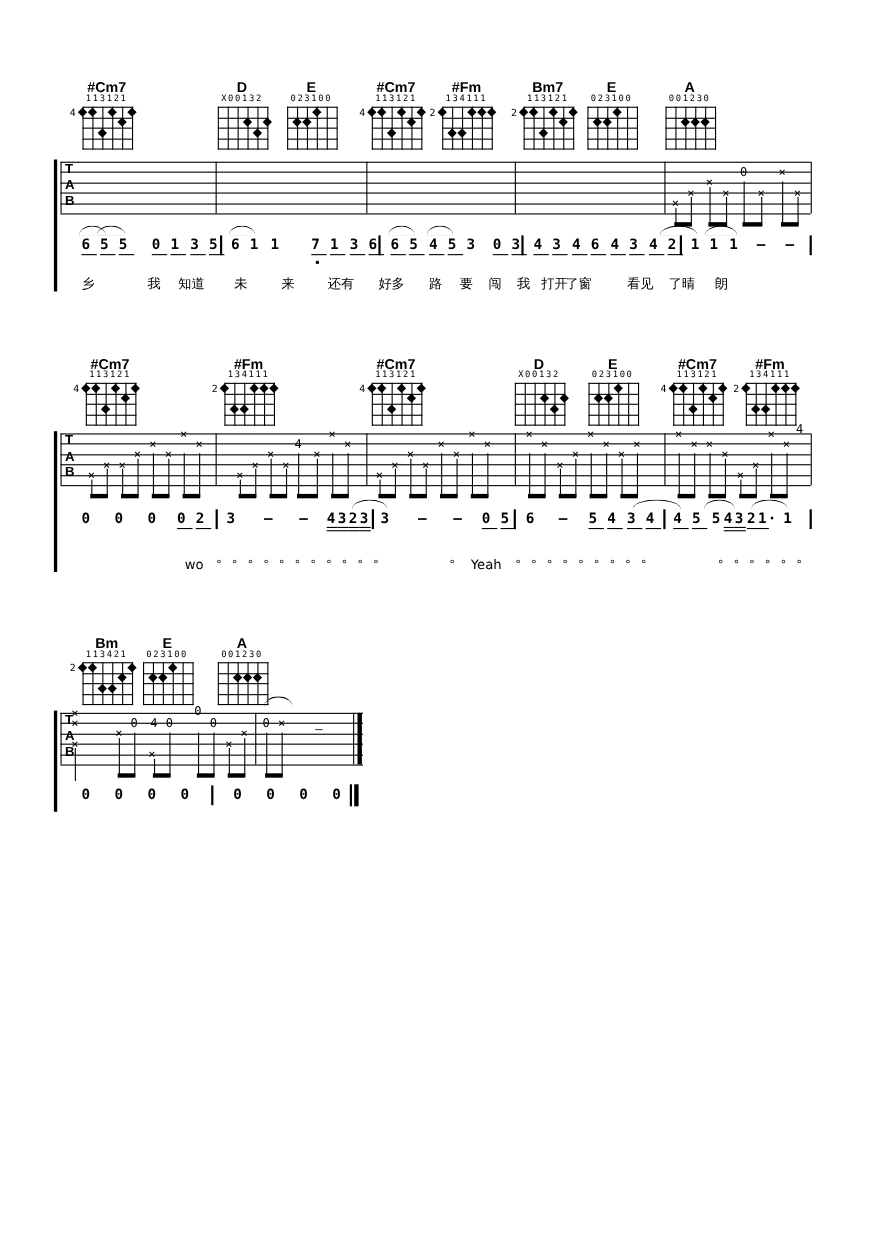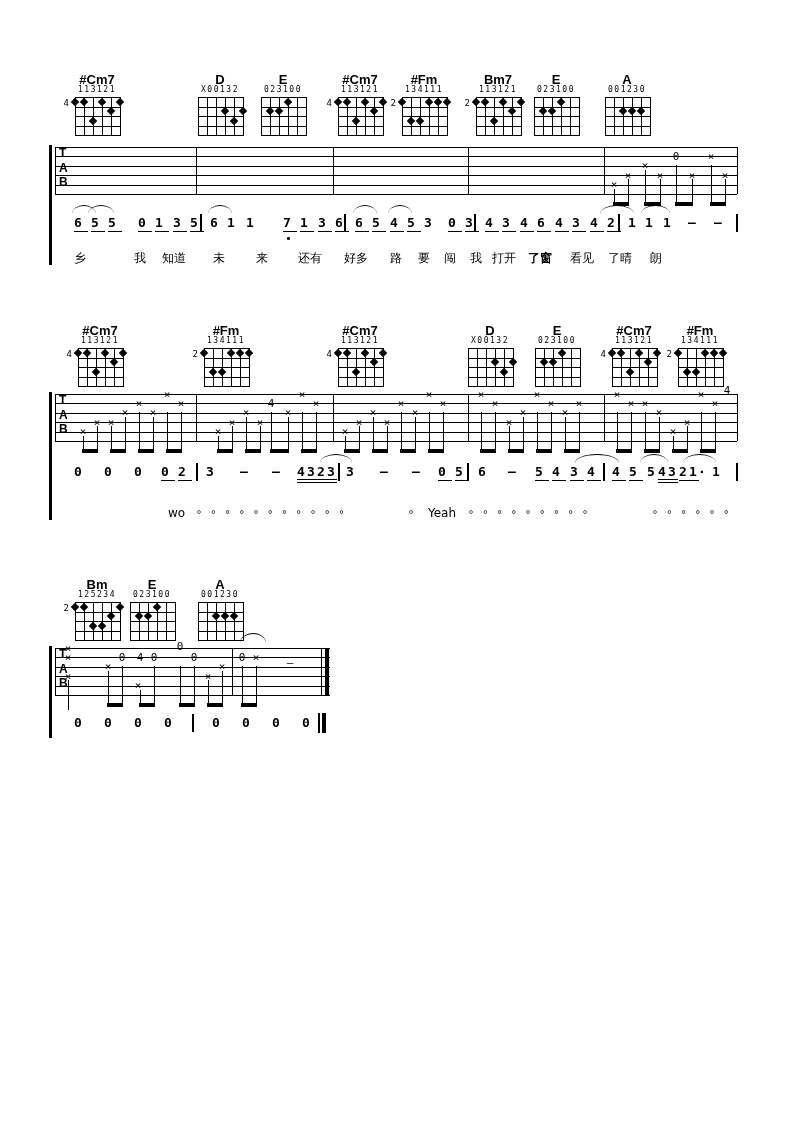--- a/index.html
+++ b/index.html
@@ -300,21 +300,21 @@
     <div class="abs gline" style="left: 713.5px; top: 348px; width: 1px; height: 39px;"></div>
     <div class="abs gline" style="left: 722.5px; top: 348px; width: 1px; height: 39px;"></div>
     <div class="abs dot" style="left: 674.5px; top: 349.75px;"></div>
     <div class="abs dot" style="left: 701.5px; top: 349.75px;"></div>
     <div class="abs dot" style="left: 710.5px; top: 349.75px;"></div>
     <div class="abs dot" style="left: 719.5px; top: 349.75px;"></div>
     <div class="abs dot" style="left: 683.5px; top: 368.75px;"></div>
     <div class="abs dot" style="left: 692.5px; top: 368.75px;"></div>
     <div class="abs fret-num" style="left: 666.5px; top: 349px;">2</div>
     <div class="abs chord-name" style="left: 62px; top: 577px; width: 70px;">Bm</div>
-    <div class="abs fingering" style="left: 62px; top: 590px; width: 70px;">125234</div>
+    <div class="abs fingering" style="left: 62px; top: 590px; width: 70px;">113421</div>
     <div class="abs gline" style="left: 74.5px; top: 602px; width: 46px; height: 1px;"></div>
     <div class="abs gline" style="left: 74.5px; top: 611.5px; width: 46px; height: 1px;"></div>
     <div class="abs gline" style="left: 74.5px; top: 621px; width: 46px; height: 1px;"></div>
     <div class="abs gline" style="left: 74.5px; top: 630.5px; width: 46px; height: 1px;"></div>
     <div class="abs gline" style="left: 74.5px; top: 640px; width: 46px; height: 1px;"></div>
     <div class="abs gline" style="left: 74.5px; top: 602px; width: 1px; height: 39px;"></div>
     <div class="abs gline" style="left: 83.5px; top: 602px; width: 1px; height: 39px;"></div>
     <div class="abs gline" style="left: 92.5px; top: 602px; width: 1px; height: 39px;"></div>
     <div class="abs gline" style="left: 101.5px; top: 602px; width: 1px; height: 39px;"></div>
     <div class="abs gline" style="left: 110.5px; top: 602px; width: 1px; height: 39px;"></div>
@@ -446,21 +446,21 @@
     <div class="abs lyric" style="left: 162px; top: 250px;">知道</div>
     <div class="abs lyric" style="left: 213px; top: 250px;">未</div>
     <div class="abs lyric" style="left: 256px; top: 250px;">来</div>
     <div class="abs lyric" style="left: 298px; top: 250px;">还有</div>
     <div class="abs lyric" style="left: 344px; top: 250px;">好多</div>
     <div class="abs lyric" style="left: 390px; top: 250px;">路</div>
     <div class="abs lyric" style="left: 418px; top: 250px;">要</div>
     <div class="abs lyric" style="left: 444px; top: 250px;">闯</div>
     <div class="abs lyric" style="left: 470px; top: 250px;">我</div>
     <div class="abs lyric" style="left: 492px; top: 250px;">打开</div>
-    <div class="abs lyric" style="left: 528px; top: 250px; font-weight: bold;">了窗</div>
+    <div class="abs lyric" style="left: 514px; top: 250px;">了窗</div>
     <div class="abs lyric" style="left: 570px; top: 250px;">看见</div>
     <div class="abs lyric" style="left: 608px; top: 250px;">了晴</div>
     <div class="abs lyric" style="left: 650px; top: 250px;">朗</div>
     <div class="abs brace" style="left: 49px; top: 392px; width: 2.5px; height: 128px;"></div>
     <div class="abs staff-line" style="left: 55px; top: 394px; width: 682px;"></div>
     <div class="abs staff-line" style="left: 55px; top: 403.4px; width: 682px;"></div>
     <div class="abs staff-line" style="left: 55px; top: 412.8px; width: 682px;"></div>
     <div class="abs staff-line" style="left: 55px; top: 422.2px; width: 682px;"></div>
     <div class="abs staff-line" style="left: 55px; top: 431.6px; width: 682px;"></div>
     <div class="abs staff-line" style="left: 55px; top: 441px; width: 682px;"></div>

